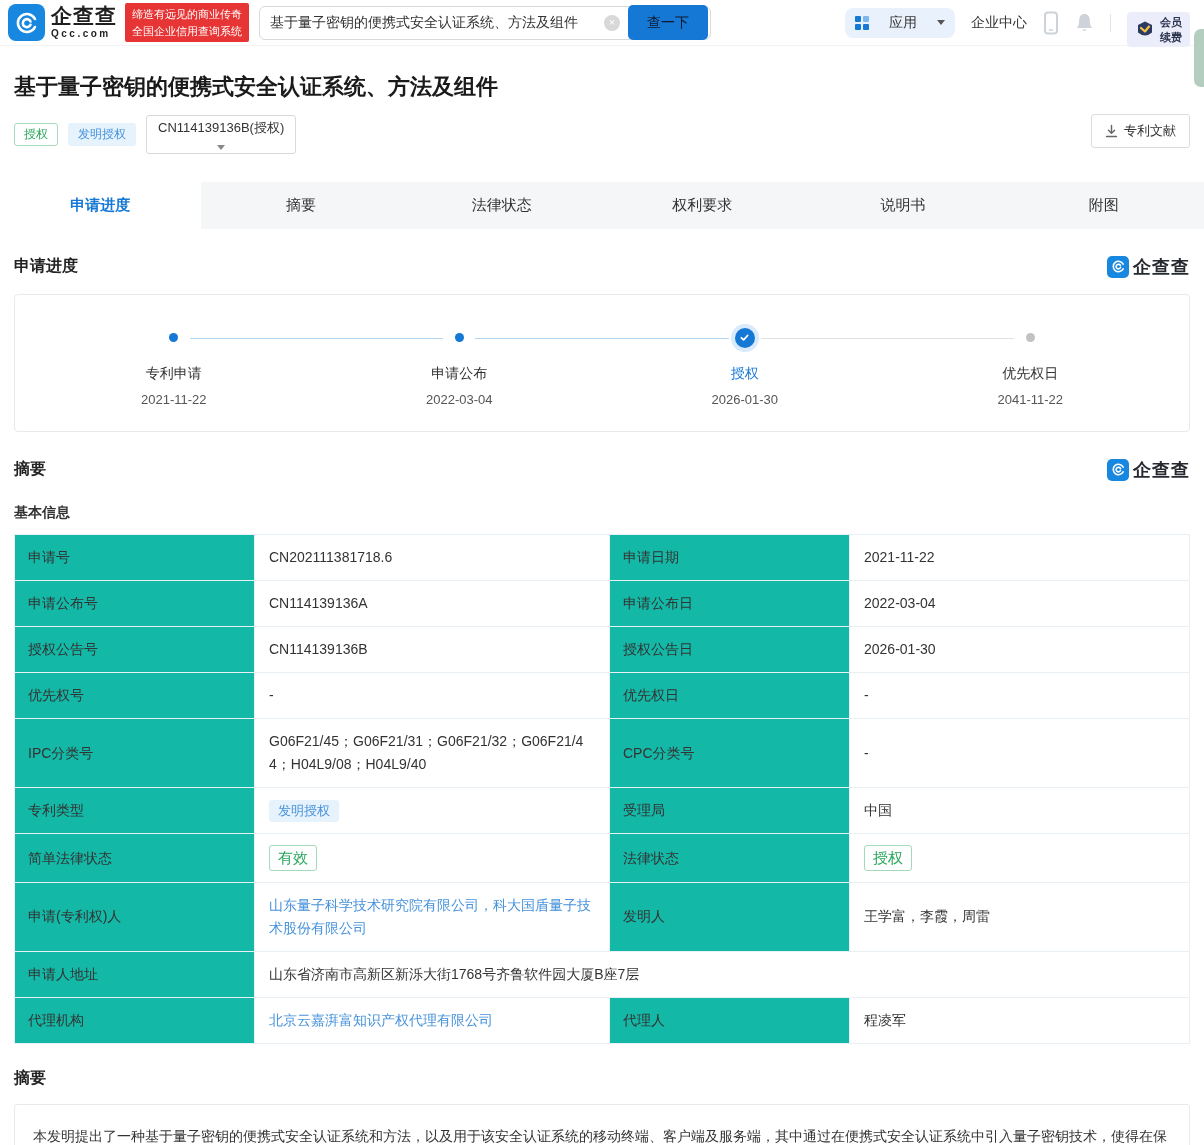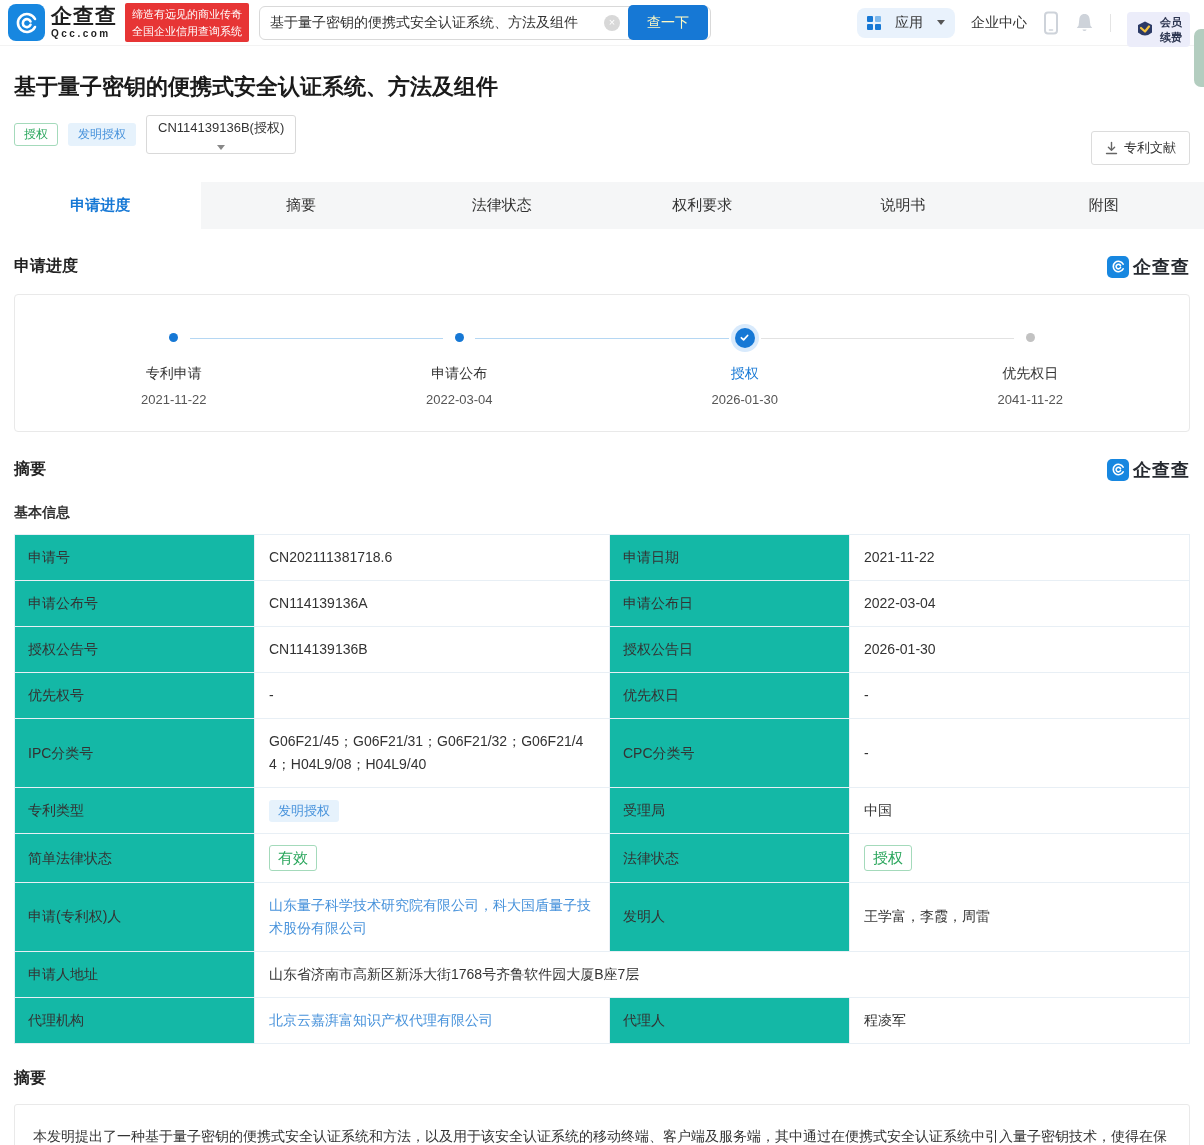--- a/index.html
+++ b/index.html
@@ -12,39 +12,39 @@
   .header { display:flex; align-items:center; height:46px; padding:4px 14px 4px 8px; border-bottom:1px solid #f3f3f3; }
   .logo-wrap { display:flex; align-items:center; gap:6px; cursor:pointer; }
   .logo-icon { width:37px; height:37px; border-radius:8px; background:#1787e0; display:flex; align-items:center; justify-content:center; flex:0 0 auto; }
   .logo-text { line-height:1.05; }
   .logo-name { font-size:21px; font-weight:700; color:#1f1f1f; letter-spacing:1px; }
   .logo-domain { font-size:10px; color:#1f1f1f; font-weight:700; letter-spacing:2.5px; margin-top:2px; }
   .slogan { background:#e73535; color:#fff; font-size:11px; line-height:1.5; padding:3px 7px; margin-left:8px; border-radius:2px; white-space:nowrap; }
   .searchbar { display:flex; align-items:center; border:1px solid #d9d9d9; border-radius:6px; height:34px; margin-left:10px; width:452px; padding:2px 2px 2px 4px; }
   .search-input { flex:1; border:none; outline:none; font-size:14px; color:#333; padding:0 6px; background:transparent; font-family:inherit; min-width:0; }
   .clear-btn { width:16px; height:16px; border-radius:50%; background:#d8d8d8; color:#fff; font-size:11px; line-height:15px; text-align:center; margin-right:8px; flex:0 0 auto; cursor:pointer; }
-  .search-btn { background:#1678d5; color:#fef9c3; border:none; border-radius:5px; height:35px; padding:0 19px; font-size:14px; cursor:pointer; font-family:inherit; flex:0 0 auto; }
+  .search-btn { background:#1678d5; color:#0f172a; border:none; border-radius:5px; height:35px; padding:0 19px; font-size:14px; cursor:pointer; font-family:inherit; flex:0 0 auto; }
   .header-right { margin-left:auto; display:flex; align-items:center; gap:16px; }
-  .apps-btn { display:flex; align-items:center; gap:14px; background:#e9f2fc; border-radius:8px; padding:6px 10px; font-size:14px; color:#333; cursor:pointer;text-align:center; }
+  .apps-btn { display:flex; align-items:center; gap:20px; background:#e9f2fc; border-radius:8px; padding:6px 10px; font-size:14px; color:#333; cursor:pointer;text-align:center; }
   .caret-down { width:0; height:0; border-left:4px solid transparent; border-right:4px solid transparent; border-top:5px solid #555; }
   .center-link { font-size:14px; color:#333; cursor:pointer; }
   .icon-btn { display:flex; align-items:center; cursor:pointer; }
   .divider { width:1px; height:18px; background:#e4e4e4; }
   .member { display:flex; align-items:center; gap:5px; background:#ecedfa; border-radius:4px; padding:3px 8px; cursor:pointer;margin-top:14px; }
   .member-text { font-size:11px; font-weight:700; color:#2c3550; line-height:1.35; }
   .edge-widget { position:absolute; right:0; top:29px; width:10px; height:58px; background:#b3cdbf; border-radius:7px 0 0 7px; }
   
   .title-section { padding:26px 14px 0; position:relative; }
   .patent-title { font-size:22px; font-weight:700; color:#1a1a1a; line-height:1.35; }
   .tag-row { display:flex; align-items:center; gap:10px; margin-top:13px; }
   .tag-green { color:#2aa65c; border:1px solid #a4dabb; background:#fff; font-size:12px; padding:2px 9px; border-radius:3px; }
   .tag-blue-lg { color:#4792db; background:#e6f2fc; font-size:12px; padding:3px 10px; border-radius:3px; }
   .num-select { display:flex; align-items:center; gap:8px; border:1px solid #d9d9d9; border-radius:3px; padding:3px 11px; font-size:13px; color:#333; cursor:pointer;flex-direction:column; }
   .num-select .caret-down { border-top-color:#888; }
-  .doc-btn { position:absolute; right:14px; top:85px; display:flex; align-items:center; gap:6px; border:1px solid #dcdcdc; border-radius:3px; padding:7px 13px; font-size:13px; color:#333; background:#fff; cursor:pointer; }
+  .doc-btn { position:absolute; right:14px; top:68px; display:flex; align-items:center; gap:6px; border:1px solid #dcdcdc; border-radius:3px; padding:7px 13px; font-size:13px; color:#333; background:#fff; cursor:pointer; }
   
   .tabbar { display:flex; background:#f5f6f7; height:47px; margin-top:28px; }
   .tab { flex:1; display:flex; align-items:center; justify-content:center; font-size:15px; color:#333; cursor:pointer; }
   .tab.active { background:#fff; color:#1678d5; font-weight:700; }
   
   .section-head { display:flex; justify-content:space-between; align-items:center; padding:0 14px; margin-top:26px; }
   .section-title { font-size:16px; font-weight:700; color:#222; }
   .watermark { display:flex; align-items:center; gap:4px; }
   .wm-icon { width:22px; height:22px; border-radius:5px; background:#1787e0; display:flex; align-items:center; justify-content:center; }
   .wm-text { font-size:18px; font-weight:700; color:#262a30; letter-spacing:1px; }

